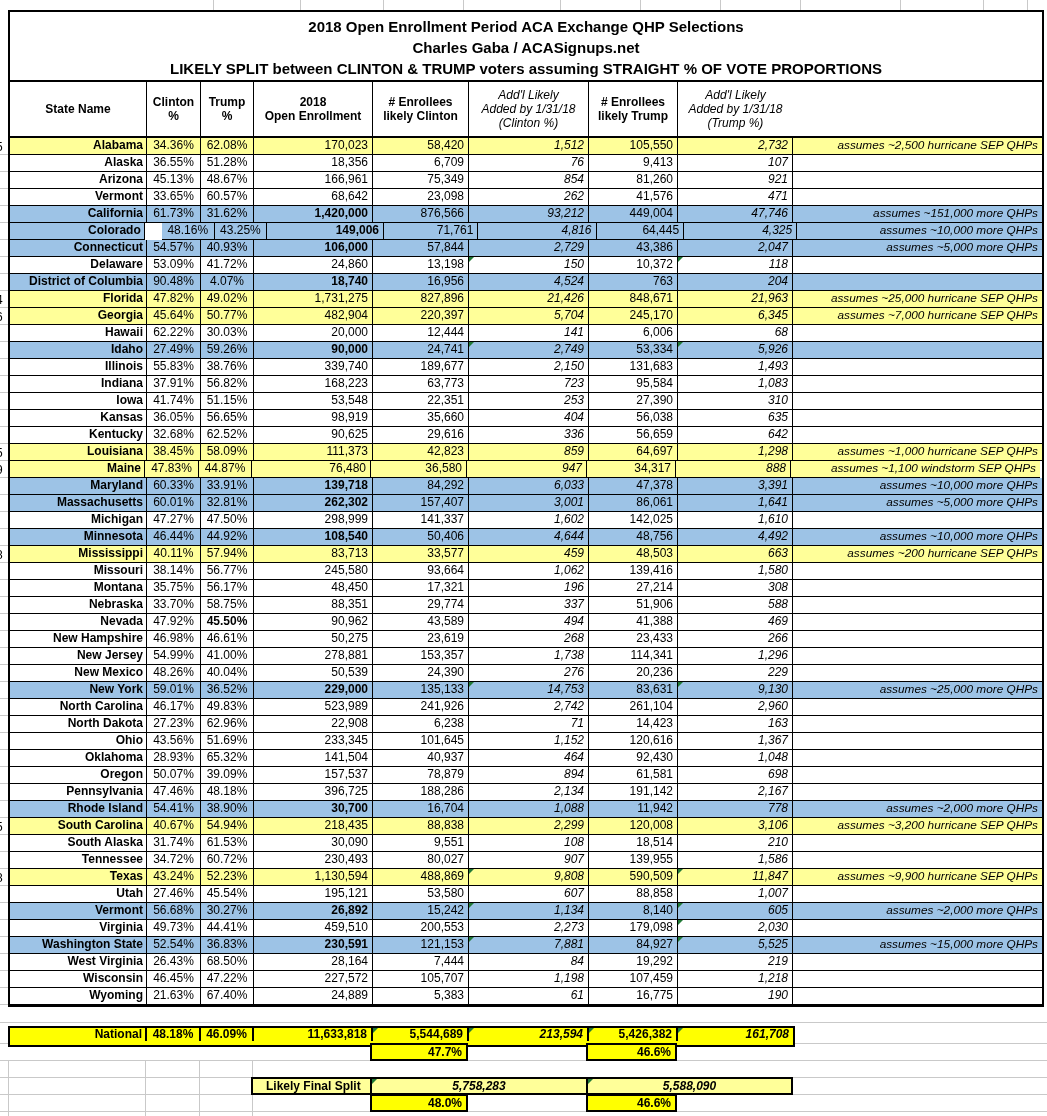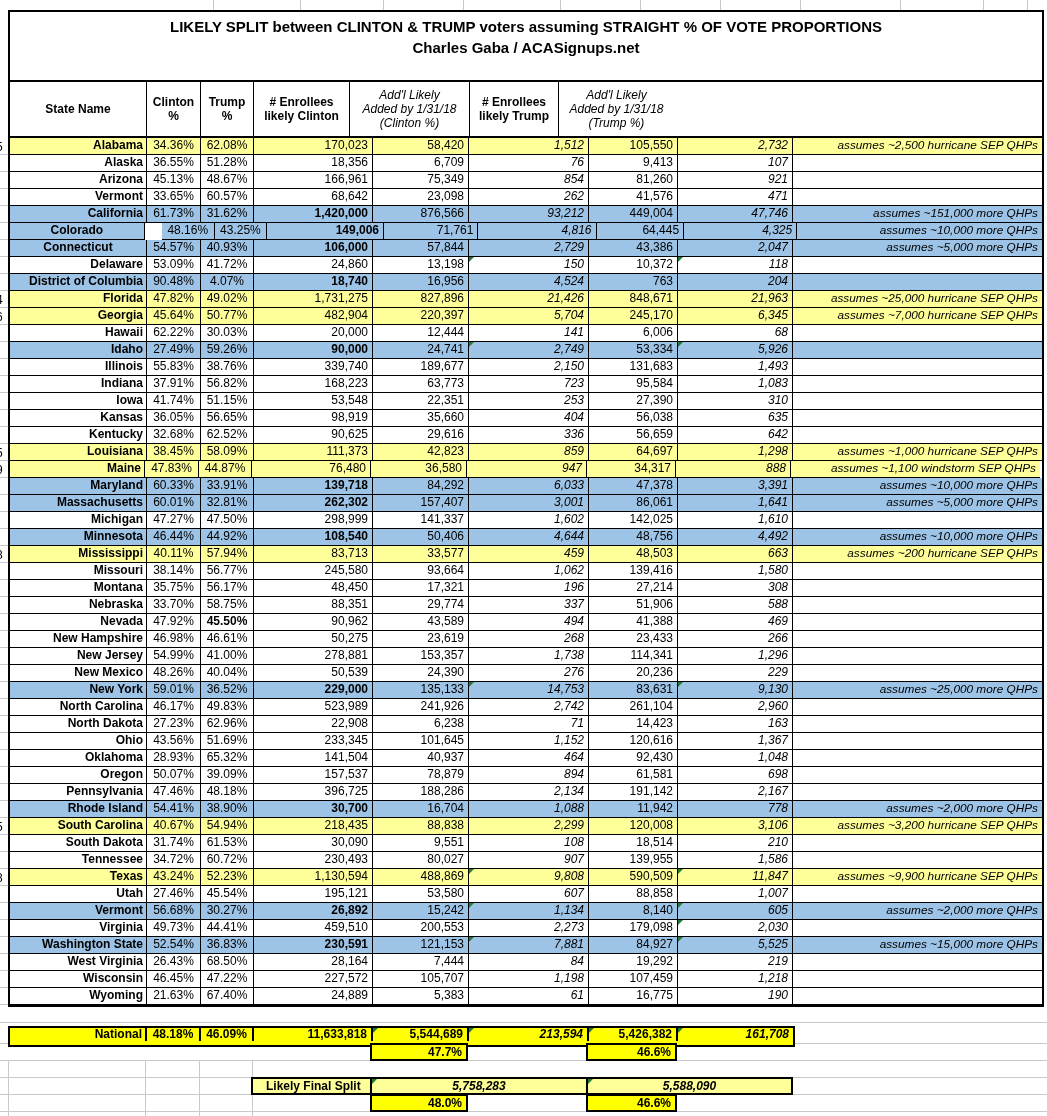--- a/index.html
+++ b/index.html
@@ -86,29 +86,32 @@
   <div class="hline" style="top:1094px"></div>
   <div class="hline" style="top:1111px"></div>
   <div class="vline-b" style="left:145px;top:1060px;height:56px"></div>
   <div class="vline-b" style="left:199px;top:1060px;height:56px"></div>
   <div class="vline-b" style="left:252px;top:1060px;height:56px"></div>
   <div class="vline-b" style="left:8px;top:1060px;height:56px"></div>
 </div>
 
 <div class="frame">
   <div class="title-box">
+    <div>2018 Open Enrollment Period ACA Exchange QHP Selections</div>
+    <div>Charles Gaba / ACASignups.net</div>
     <div>LIKELY SPLIT between CLINTON &amp; TRUMP voters assuming STRAIGHT % OF VOTE PROPORTIONS</div>
-    <div>Charles Gaba / ACASignups.net</div>
   </div>
   <div class="hrow">
     <div class="hcell" style="width:137px">State Name</div>
     <div class="hcell" style="width:54px">Clinton
 %</div>
     <div class="hcell" style="width:53px">Trump
 %</div>
+    <div class="hcell" style="width:119px">2018
+Open Enrollment</div>
     <div class="hcell" style="width:96px"># Enrollees
 likely Clinton</div>
     <div class="hcell italic" style="width:120px">Add'l Likely
 Added by 1/31/18
 (Clinton %)</div>
     <div class="hcell" style="width:89px"># Enrollees
 likely Trump</div>
     <div class="hcell italic" style="width:115px">Add'l Likely
 Added by 1/31/18
 (Trump %)</div>
@@ -163,32 +166,32 @@
         <div class="cell c-pct bg-blue" style="width: 54px;"><span>61.73%</span></div>
         <div class="cell c-pct bg-blue" style="width: 53px;"><span>31.62%</span></div>
         <div class="cell c-num bg-blue oe-bold" style="width: 119px;"><span>1,420,000</span></div>
         <div class="cell c-num bg-blue" style="width: 96px;"><span>876,566</span></div>
         <div class="cell c-addl bg-blue" style="width: 120px;"><span>93,212</span></div>
         <div class="cell c-num bg-blue" style="width: 89px;"><span>449,004</span></div>
         <div class="cell c-addl bg-blue" style="width: 115px;"><span>47,746</span></div>
         <div class="cell c-note bg-blue" style="width: 249px;"><span>assumes ~151,000 more QHPs</span></div>
       </div>
       <div class="row">
-        <div class="cell c-state bg-blue" style="width: 137px; text-align: center;"><span>Colorado</span></div>
+        <div class="cell c-state bg-blue" style="width: 137px;"><span>Colorado</span></div>
         <div class="cell c-pct bg-blue" style="width: 54px; margin-left: 17px;"><span>48.16%</span></div>
         <div class="cell c-pct bg-blue" style="width: 53px;"><span>43.25%</span></div>
         <div class="cell c-num bg-blue oe-bold" style="width: 119px;"><span>149,006</span></div>
         <div class="cell c-num bg-blue" style="width: 96px;"><span>71,761</span></div>
         <div class="cell c-addl bg-blue" style="width: 120px;"><span>4,816</span></div>
         <div class="cell c-num bg-blue" style="width: 89px;"><span>64,445</span></div>
         <div class="cell c-addl bg-blue" style="width: 115px;"><span>4,325</span></div>
         <div class="cell c-note bg-blue" style="width: 249px;"><span>assumes ~10,000 more QHPs</span></div>
       </div>
       <div class="row">
-        <div class="cell c-state bg-blue" style="width: 137px; text-align: center;"><span>Connecticut</span></div>
+        <div class="cell c-state bg-blue" style="width: 137px;"><span>Connecticut</span></div>
         <div class="cell c-pct bg-blue" style="width: 54px;"><span>54.57%</span></div>
         <div class="cell c-pct bg-blue" style="width: 53px;"><span>40.93%</span></div>
         <div class="cell c-num bg-blue oe-bold" style="width: 119px;"><span>106,000</span></div>
         <div class="cell c-num bg-blue" style="width: 96px;"><span>57,844</span></div>
         <div class="cell c-addl bg-blue" style="width: 120px;"><span>2,729</span></div>
         <div class="cell c-num bg-blue" style="width: 89px;"><span>43,386</span></div>
         <div class="cell c-addl bg-blue" style="width: 115px;"><span>2,047</span></div>
         <div class="cell c-note bg-blue" style="width: 249px;"><span>assumes ~5,000 more QHPs</span></div>
       </div>
       <div class="row">
@@ -559,21 +562,21 @@
         <div class="cell c-pct bg-yellow" style="width: 54px;"><span>40.67%</span></div>
         <div class="cell c-pct bg-yellow" style="width: 53px;"><span>54.94%</span></div>
         <div class="cell c-num bg-yellow" style="width: 119px;"><span>218,435</span></div>
         <div class="cell c-num bg-yellow" style="width: 96px;"><span>88,838</span></div>
         <div class="cell c-addl bg-yellow" style="width: 120px;"><span>2,299</span></div>
         <div class="cell c-num bg-yellow" style="width: 89px;"><span>120,008</span></div>
         <div class="cell c-addl bg-yellow" style="width: 115px;"><span>3,106</span></div>
         <div class="cell c-note bg-yellow" style="width: 249px;"><span>assumes ~3,200 hurricane SEP QHPs</span></div>
       </div>
       <div class="row">
-        <div class="cell c-state bg-white" style="width: 137px;"><span>South Dakota</span></div>
+        <div class="cell c-state bg-white" style="width: 137px;"><span>South Alaska</span></div>
         <div class="cell c-pct bg-white" style="width: 54px;"><span>31.74%</span></div>
         <div class="cell c-pct bg-white" style="width: 53px;"><span>61.53%</span></div>
         <div class="cell c-num bg-white" style="width: 119px;"><span>30,090</span></div>
         <div class="cell c-num bg-white" style="width: 96px;"><span>9,551</span></div>
         <div class="cell c-addl bg-white" style="width: 120px;"><span>108</span></div>
         <div class="cell c-num bg-white" style="width: 89px;"><span>18,514</span></div>
         <div class="cell c-addl bg-white" style="width: 115px;"><span>210</span></div>
         <div class="cell c-note bg-white" style="width: 249px;"><span></span></div>
       </div>
       <div class="row">

